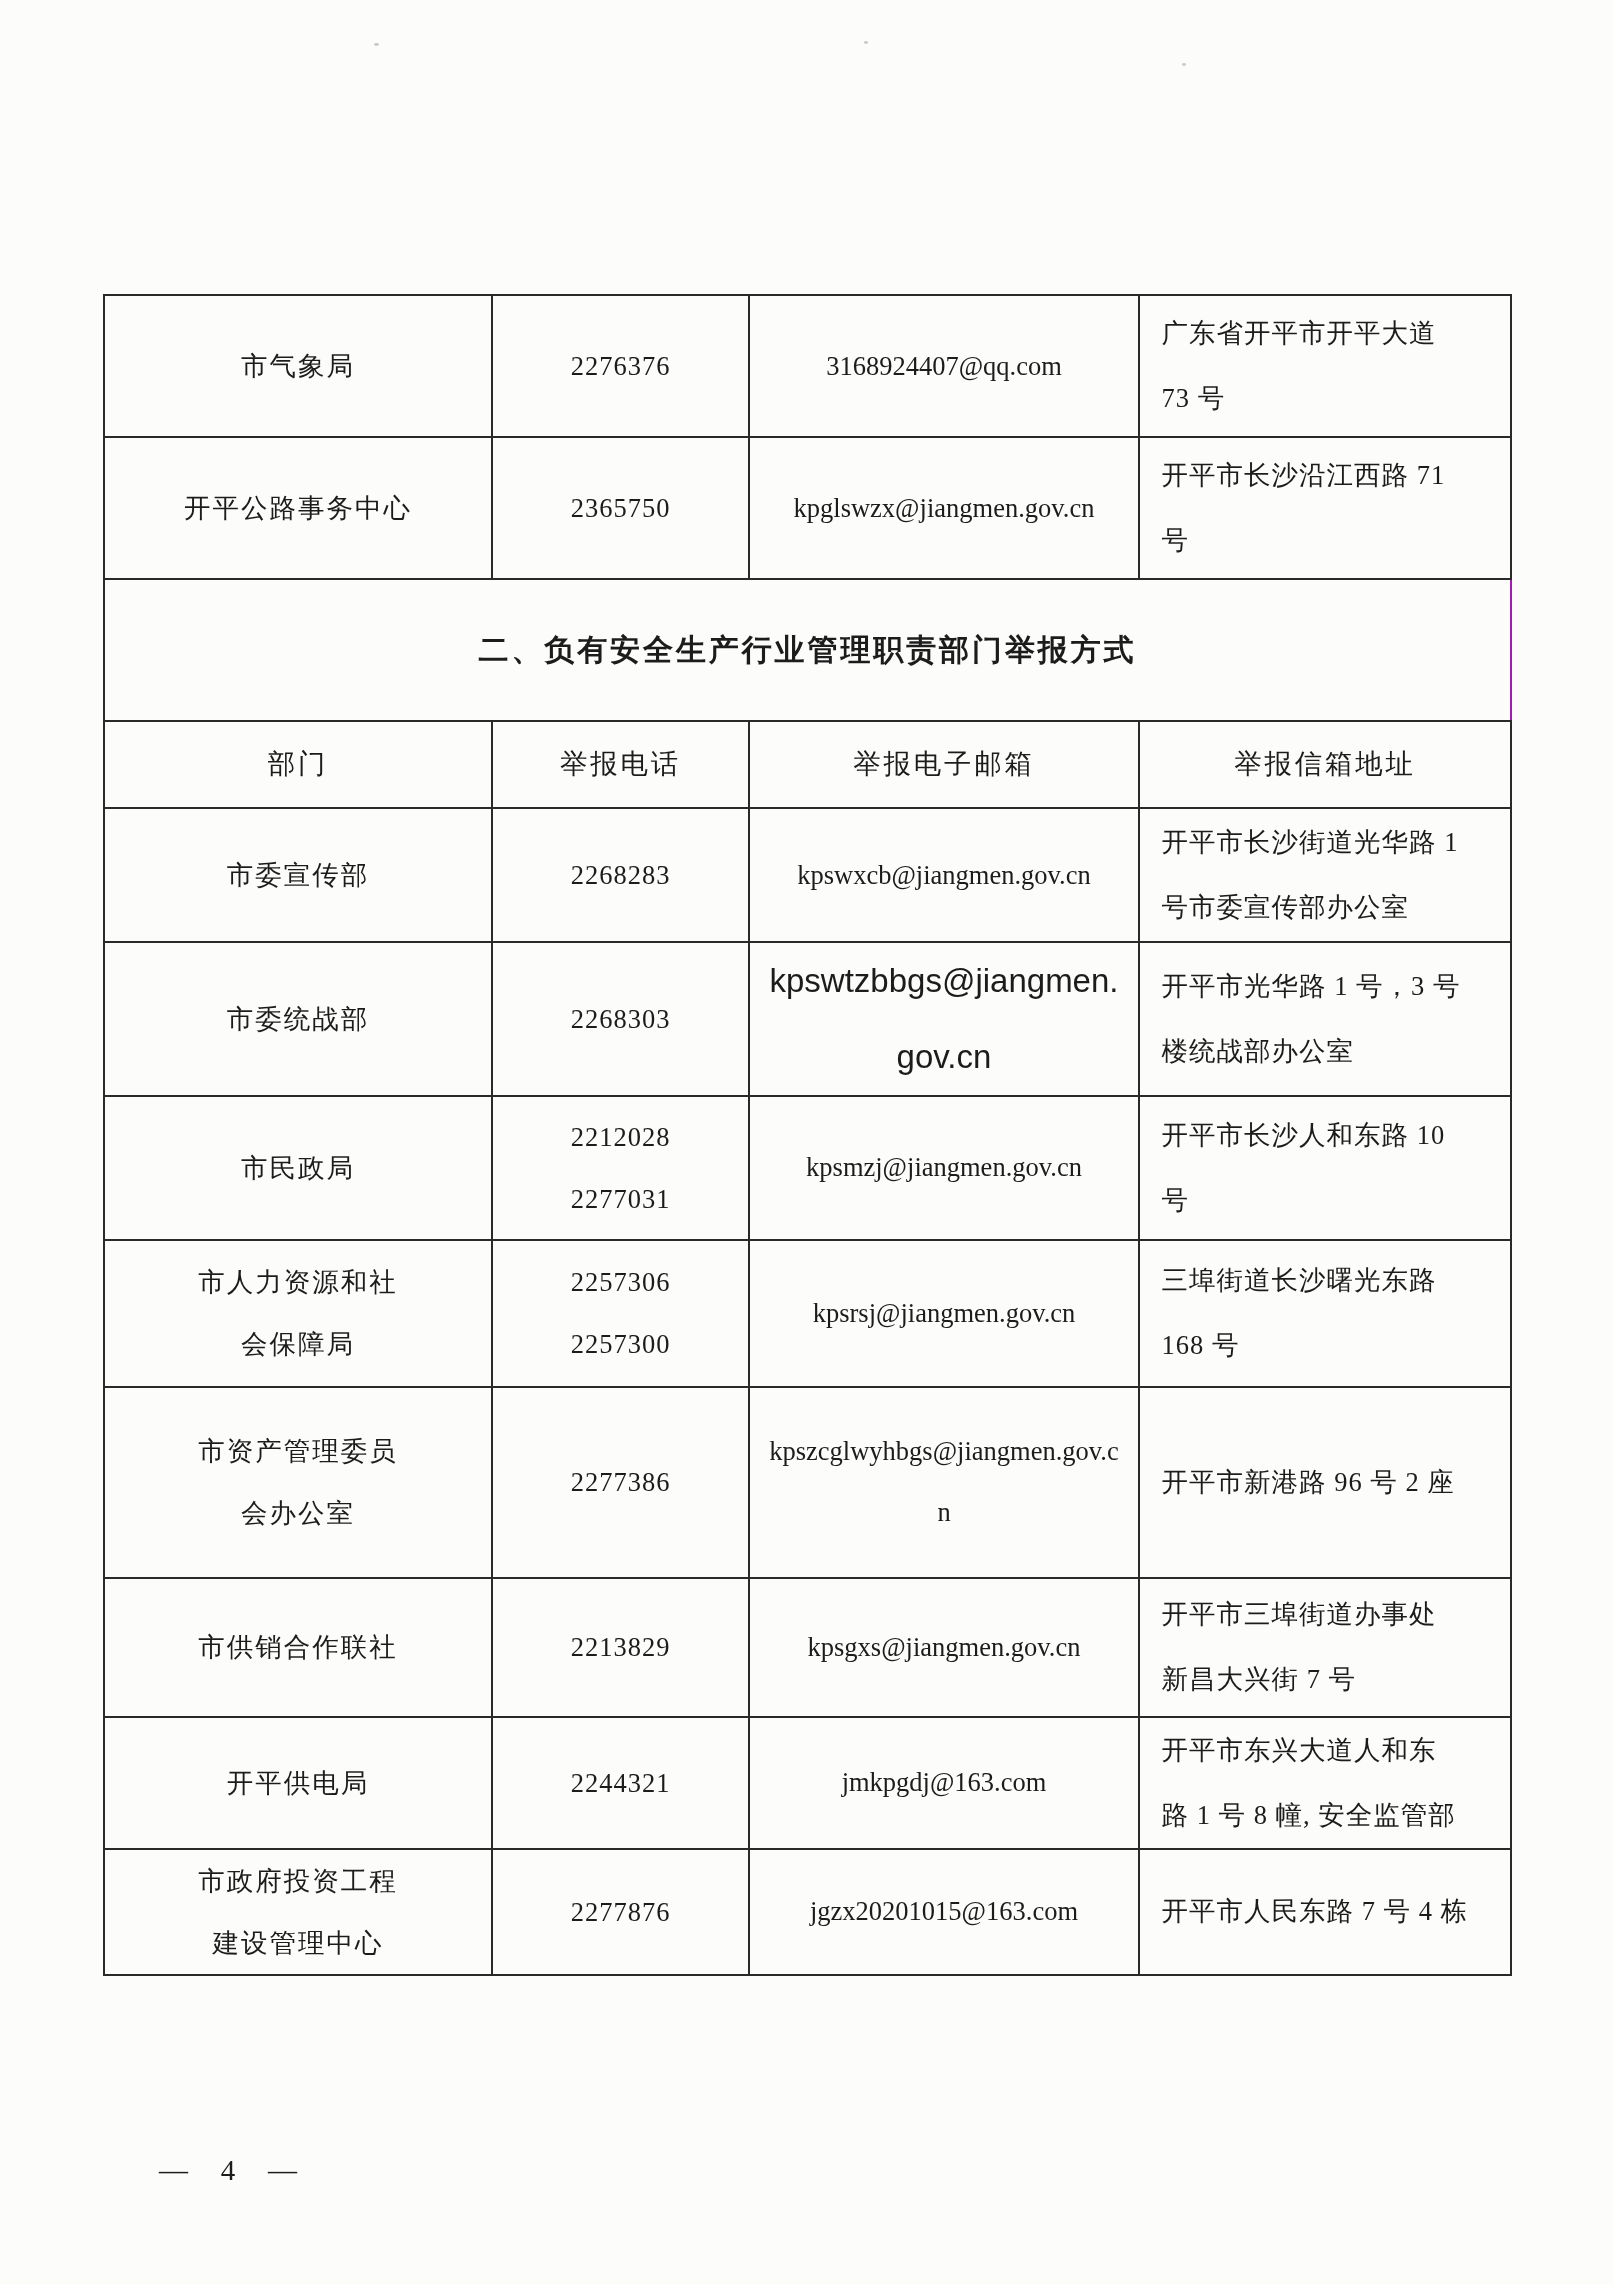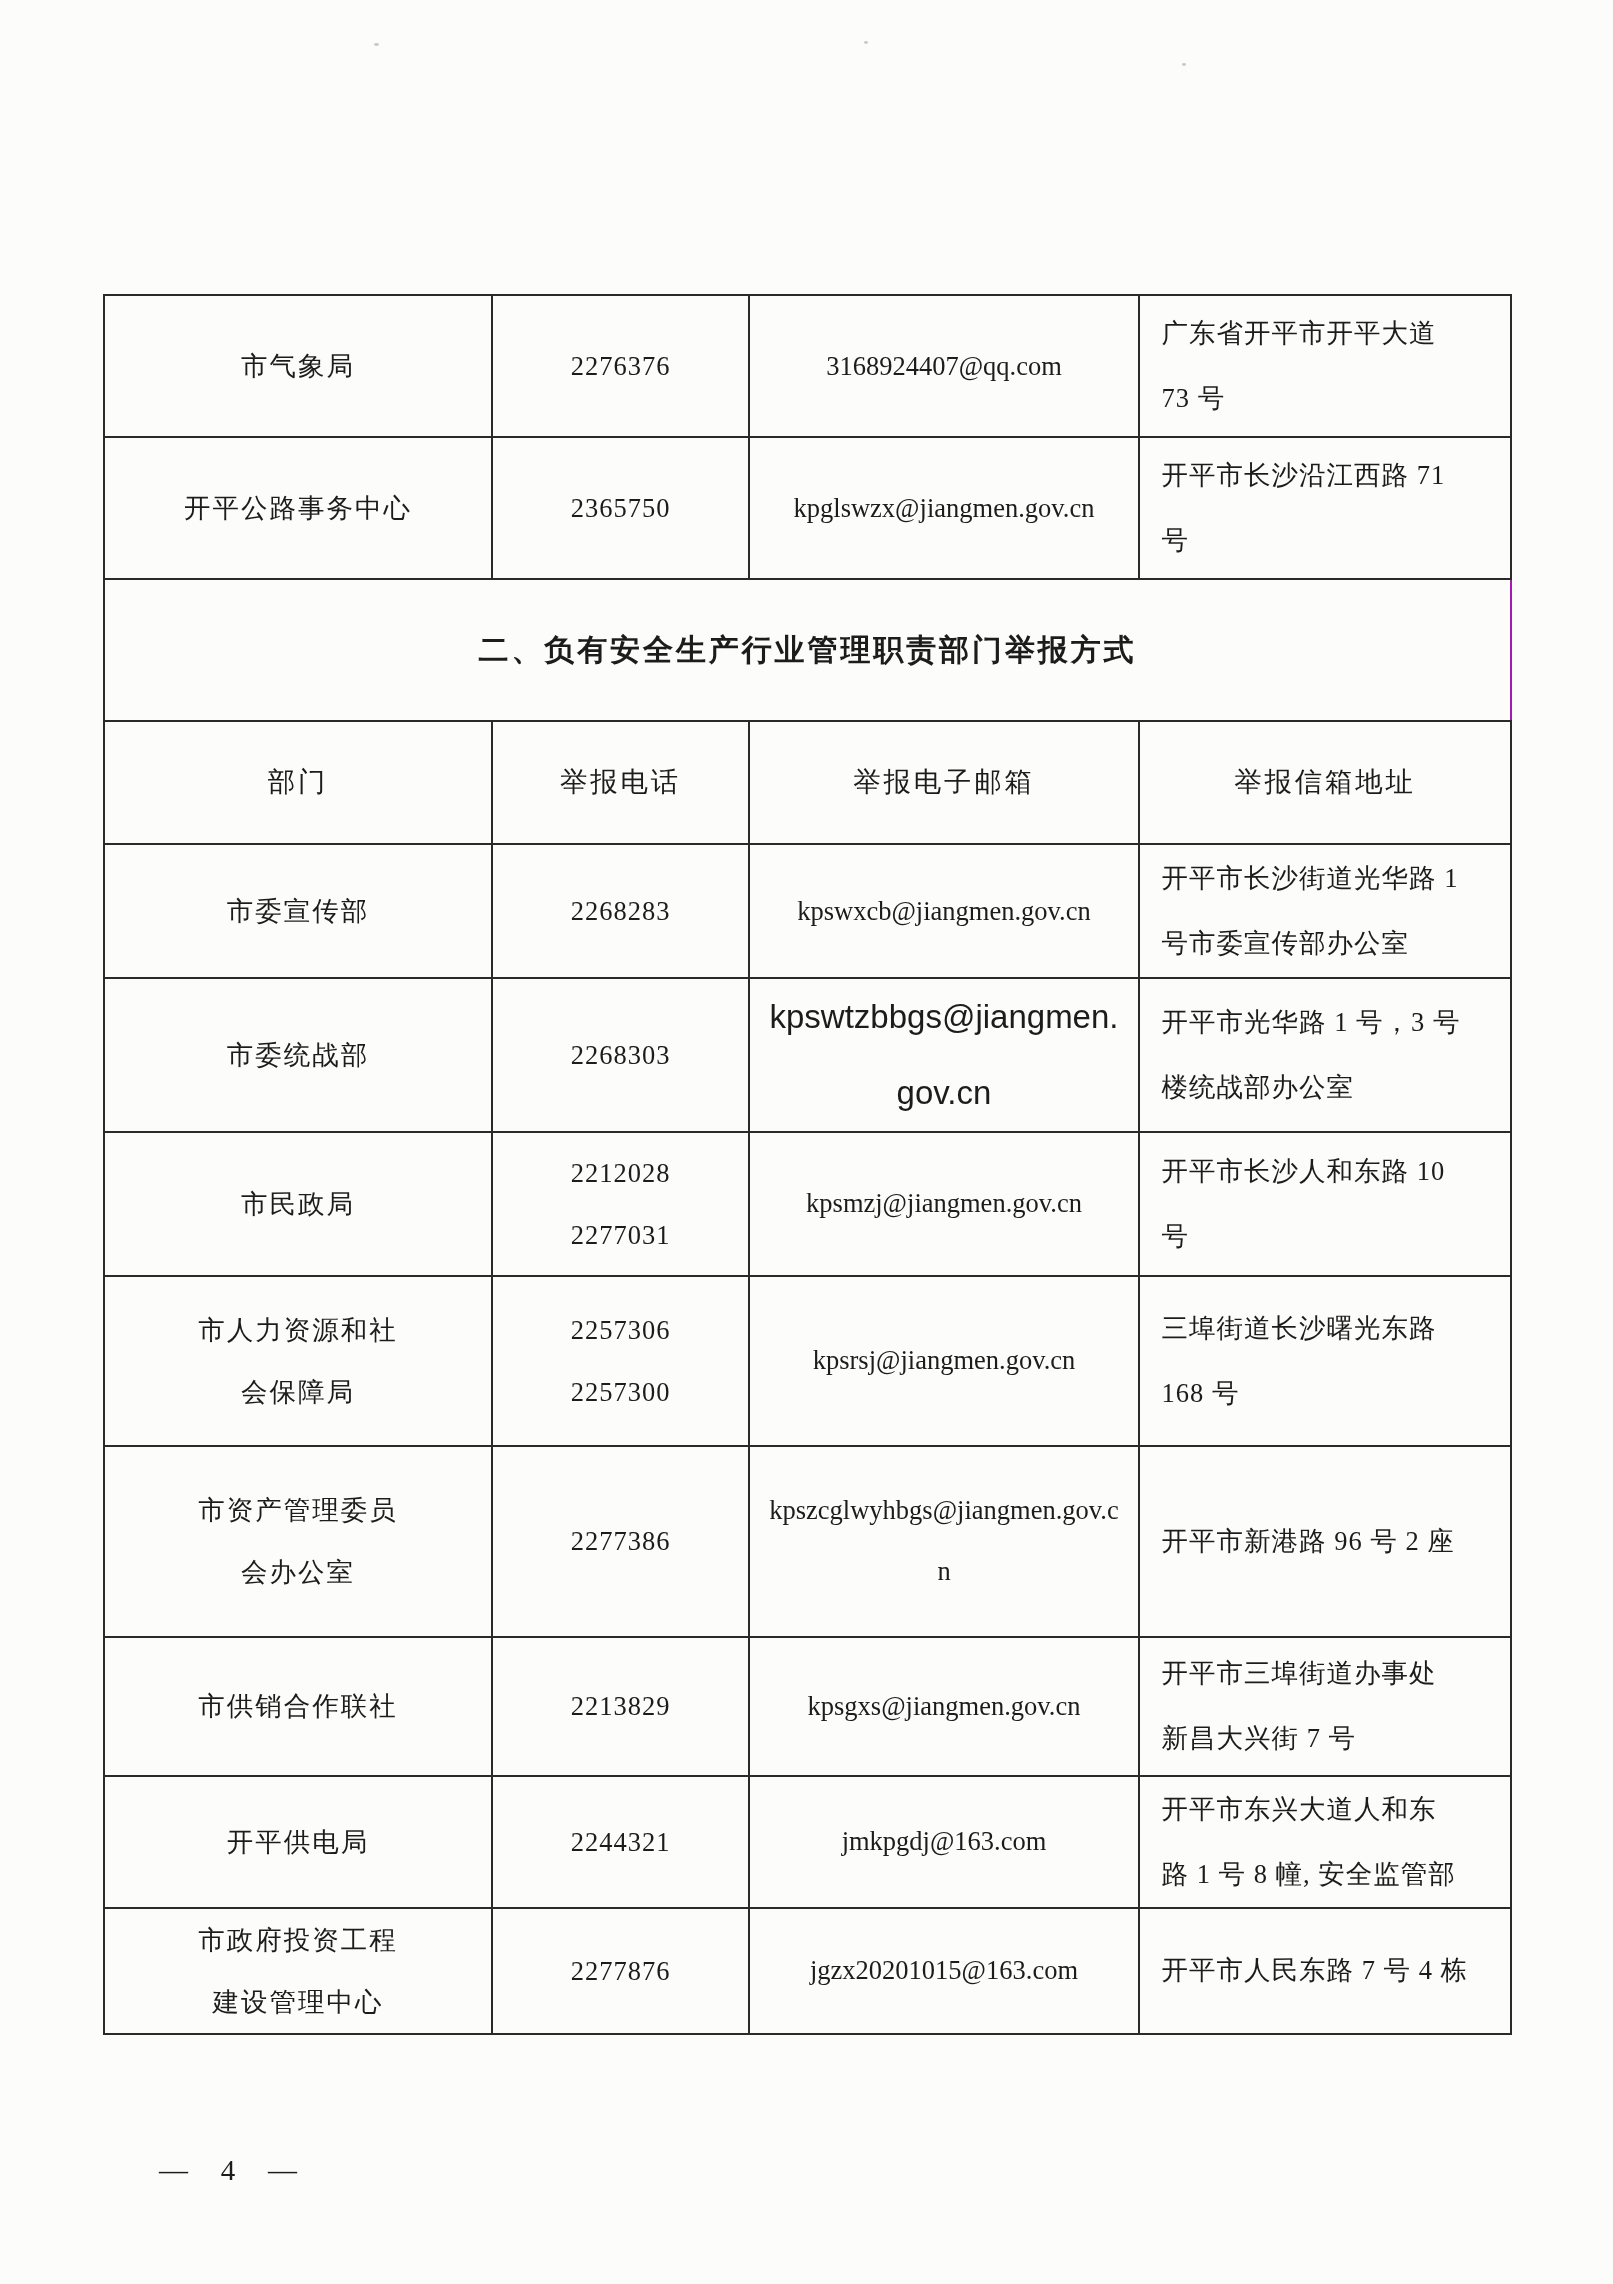--- a/index.html
+++ b/index.html
@@ -34,22 +34,22 @@
   td.c-addr{text-align:left;padding:0 17.6px 0 21.6px;letter-spacing:1px;line-height:2.45;margin-top:34px;}
   tr.r-title td{
     border-left:2px solid #2a2a2a;border-right:2px solid #a21caf;
     font-family:"Liberation Sans","DejaVu Sans",sans-serif;
     font-weight:bold;
     font-size:30px;
     letter-spacing:2.9px;
     white-space:nowrap;
   }
   tr.r-head td{font-size:27.4px;letter-spacing:2.9px;white-space:nowrap;}
-  .rh145{height:142px;} .rh126{height:123px;margin-left:12px;} .rh137{height:134px;}
-  .rh142{height:139px;} .rh147{height:144px;} .rh150{height:170px;padding-left:45px;}
+  .rh145{height:142px;} .rh126{height:87px;margin-left:12px;} .rh137{height:134px;}
+  .rh142{height:139px;} .rh147{height:144px;} .rh150{height:147px;padding-left:45px;}
   .rh152{height:191px;} .rh130{height:127px;} .rh165{height:124px;}
   .page-number{
     position:absolute;left:159px;top:2154px;
     font-size:29px;letter-spacing:5.9px;word-spacing:13.7px;
     color:#1c1c1c;
   }
   
   .speck{position:absolute;background:#c9c9c6;border-radius:50%;}
   .s1{left:374px;top:43px;width:4.9px;height:2.9px;}
   .s2{left:1182px;top:63px;width:3.9px;height:2.9px;}

